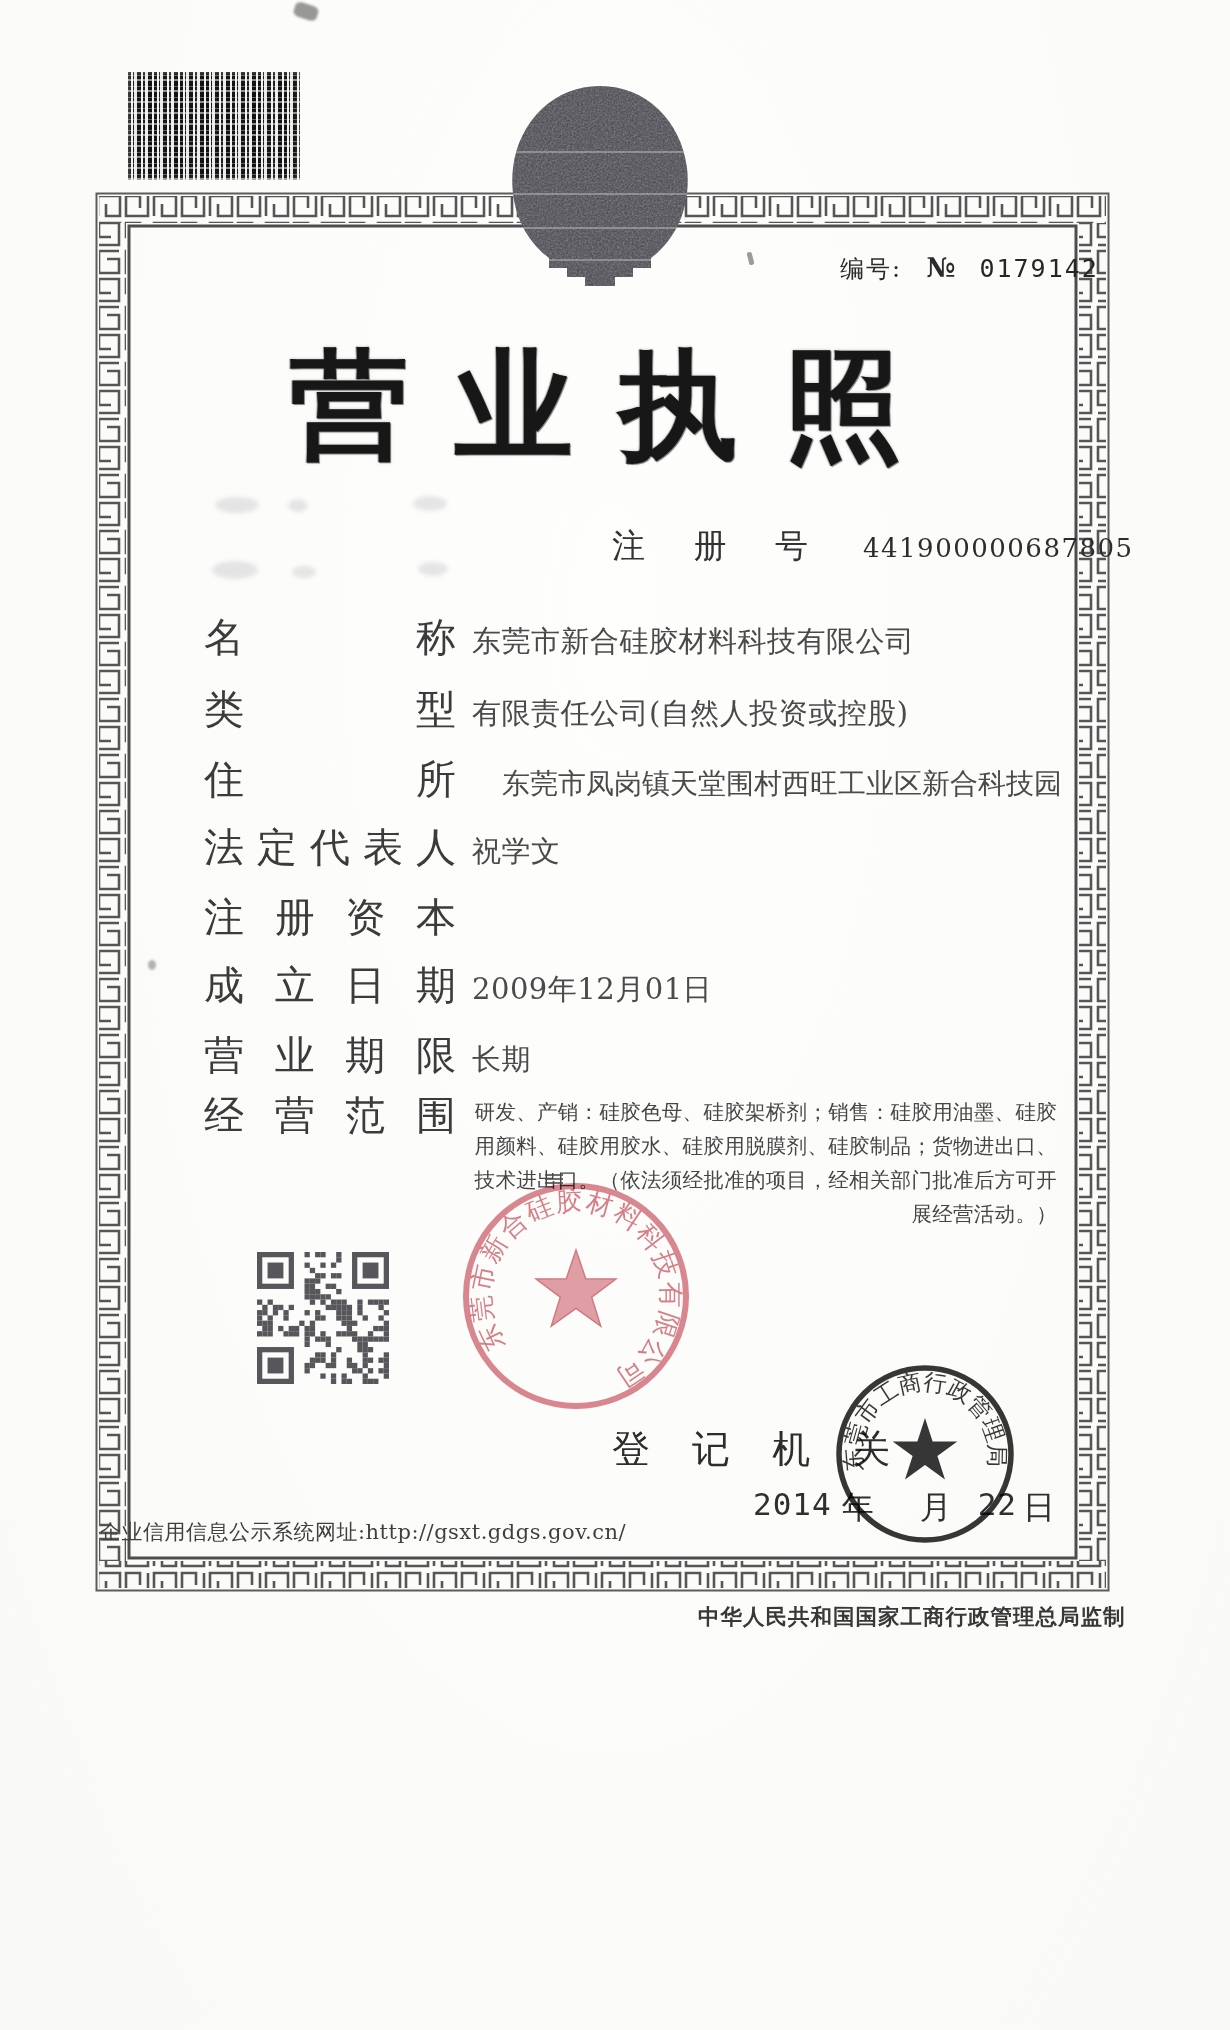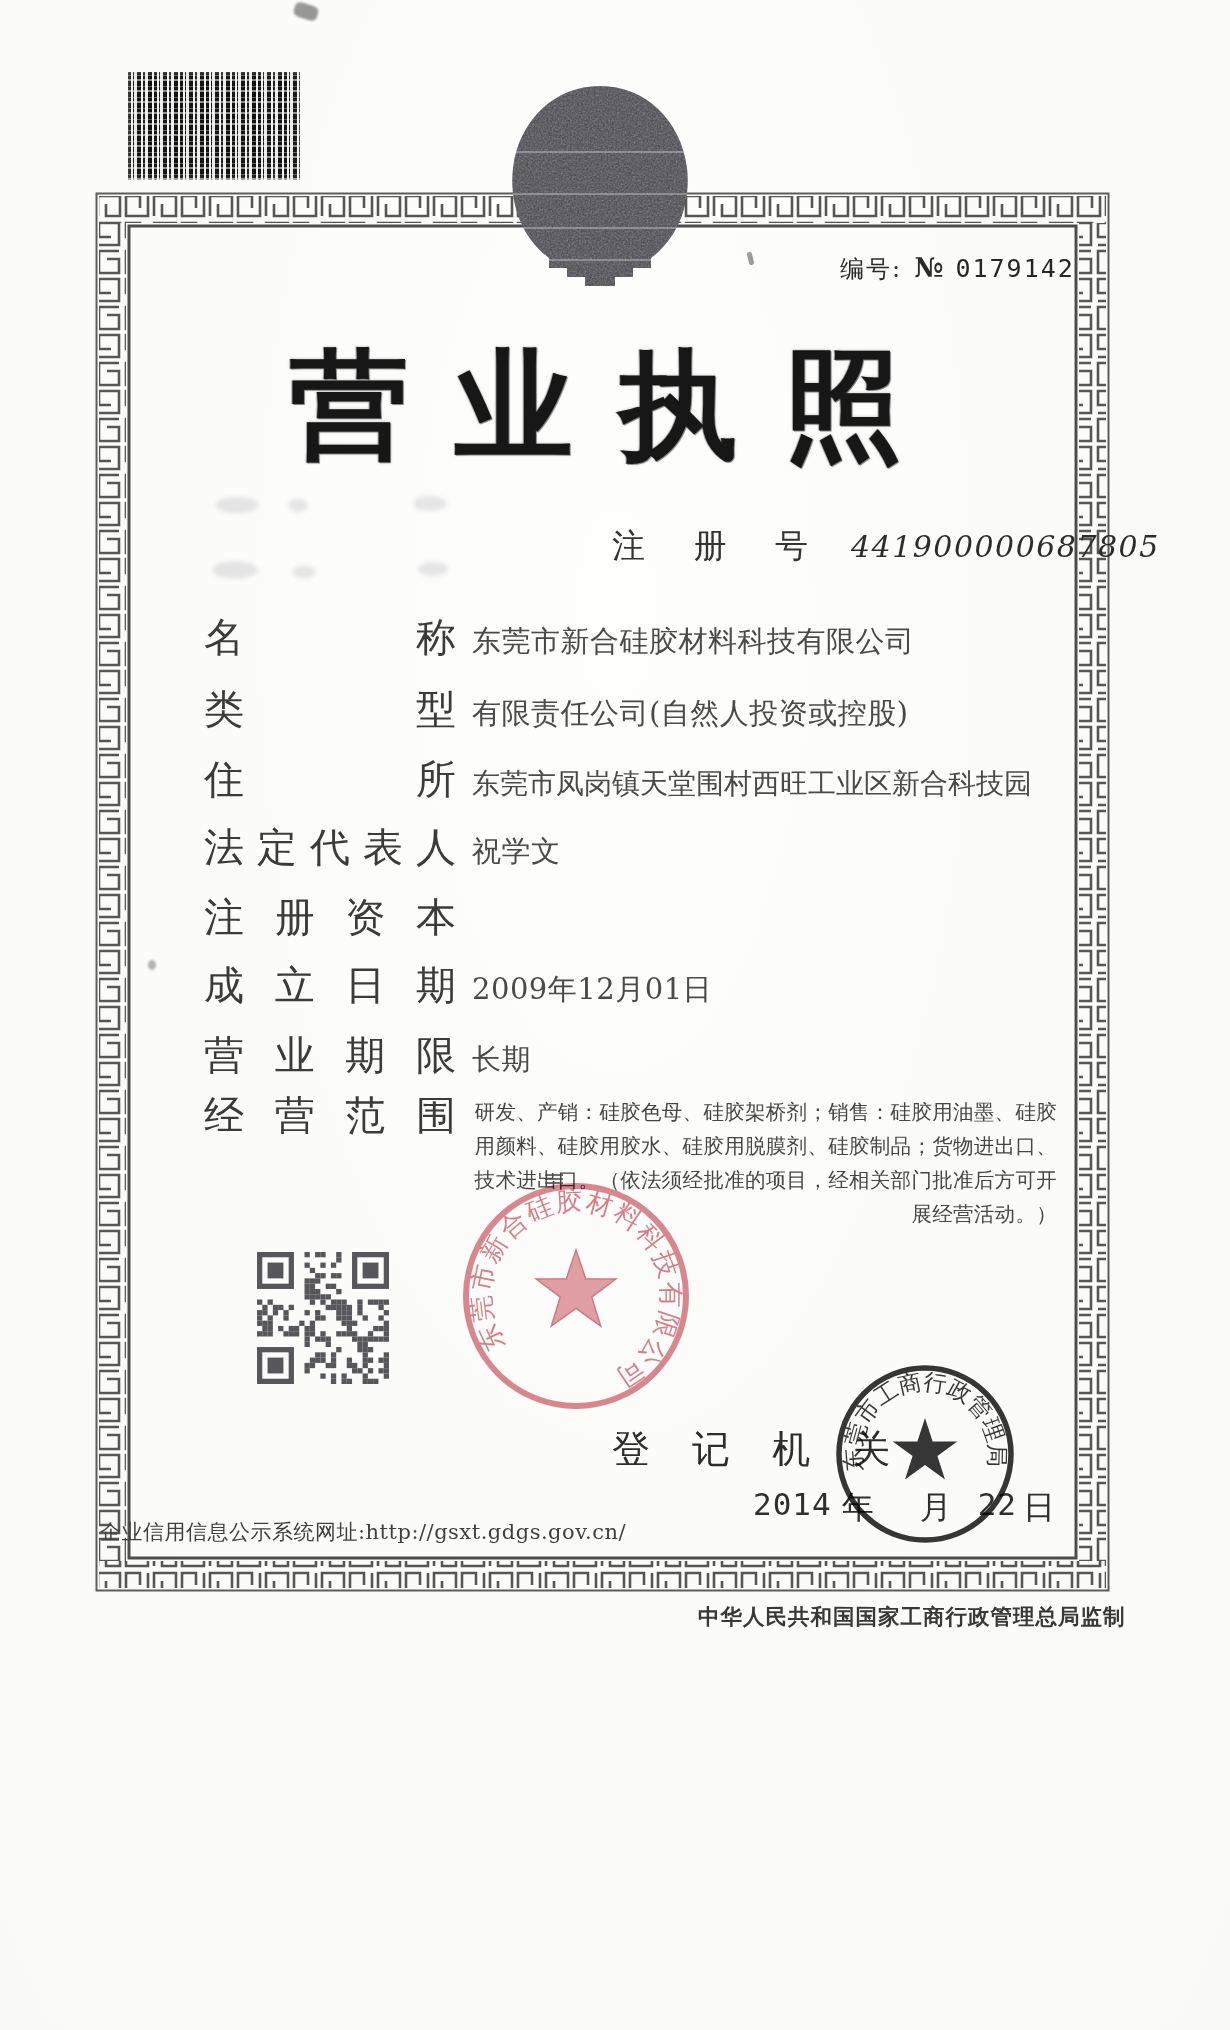--- a/index.html
+++ b/index.html
@@ -16,40 +16,40 @@
       repeating-linear-gradient(90deg,#0e0e0e 0 3px,#f6f6f4 3px 5px,#141414 5px 6px,#efefec 6px 9px,#101010 9px 13px,#f8f8f6 13px 15px,#1a1a1a 15px 17px,#f2f2f0 17px 20px,#0c0c0c 20px 24px,#f7f7f5 24px 26px);
     box-shadow:inset 0 0 6px rgba(255,255,255,.4);filter:contrast(.95);}
 
   
   .emblem{position:absolute;left:505px;top:82px;width:190px;height:218px;z-index:3;}
 
   
   .frame{position:absolute;left:95px;top:192px;z-index:2;}
 
   
-  .serial{position:absolute;left:840px;top:252px;display:flex;align-items:baseline;gap:12px;z-index:4;color:#2b2b2b;}
+  .serial{position:absolute;left:840px;top:252px;display:flex;align-items:baseline;gap:24px;z-index:4;color:#2b2b2b;}
   .serial .lab{font-size:24px;letter-spacing:2px;}
   .serial .nosign{font-size:27px;font-weight:bold;}
   .serial .num{font-family:"DejaVu Sans Mono","Liberation Mono",monospace;font-size:25px;letter-spacing:2px;color:#262626;}
 
   
   .title{position:absolute;left:290px;top:340px;width:612px;margin:0;z-index:4;
     font-family:"DejaVu Sans","Liberation Sans",sans-serif;font-weight:900;font-size:118px;line-height:130px;color:#171717;
     text-shadow:1px 1px 0 rgba(25,25,25,.45), -1px 0 0 rgba(60,60,60,.35), 0 0 3px rgba(40,40,40,.35);}
 
   
   .regno{position:absolute;left:612px;top:524px;display:flex;align-items:baseline;z-index:4;gap:16px;}
   .regno .lab{font-size:33px;letter-spacing:19px;color:#333;}
-  .regno .val{font-size:30px;letter-spacing:1.5px;margin-left:8px;color:#2d2d2d;font-style:italic;}
+  .regno .val{font-size:26px;letter-spacing:1.5px;margin-left:20px;color:#2d2d2d;}
 
   
   .row{position:absolute;left:204px;display:flex;align-items:baseline;z-index:4;}
   .flabel{width:252px;flex:none;font-size:40px;line-height:50px;color:#3b3b3b;font-weight:500;}
   .fvalue{margin-left:16px;width:620px;font-size:29px;line-height:50px;color:#4a4a4a;letter-spacing:.5px;}
-  .row--addr .fvalue{font-size:28px;letter-spacing:0;}
+  .row--addr .fvalue{font-size:28px;letter-spacing:0;text-align:center;}
   .row--scope{align-items:flex-start;}
   .row--scope .fvalue{width:585px;font-size:20.5px;line-height:34px;padding-top:5px;letter-spacing:.3px;color:#454545;text-align:right;}
   [data-spread]{display:flex;justify-content:space-between;}
 
   
   .qr{position:absolute;left:257px;top:1252px;width:132px;height:132px;z-index:4;opacity:.85;}
 
   
   .seal-red{position:absolute;left:460px;top:1180px;z-index:6;mix-blend-mode:multiply;opacity:.88;}
   .seal-black{position:absolute;left:833px;top:1362px;z-index:6;mix-blend-mode:multiply;opacity:.93;}

